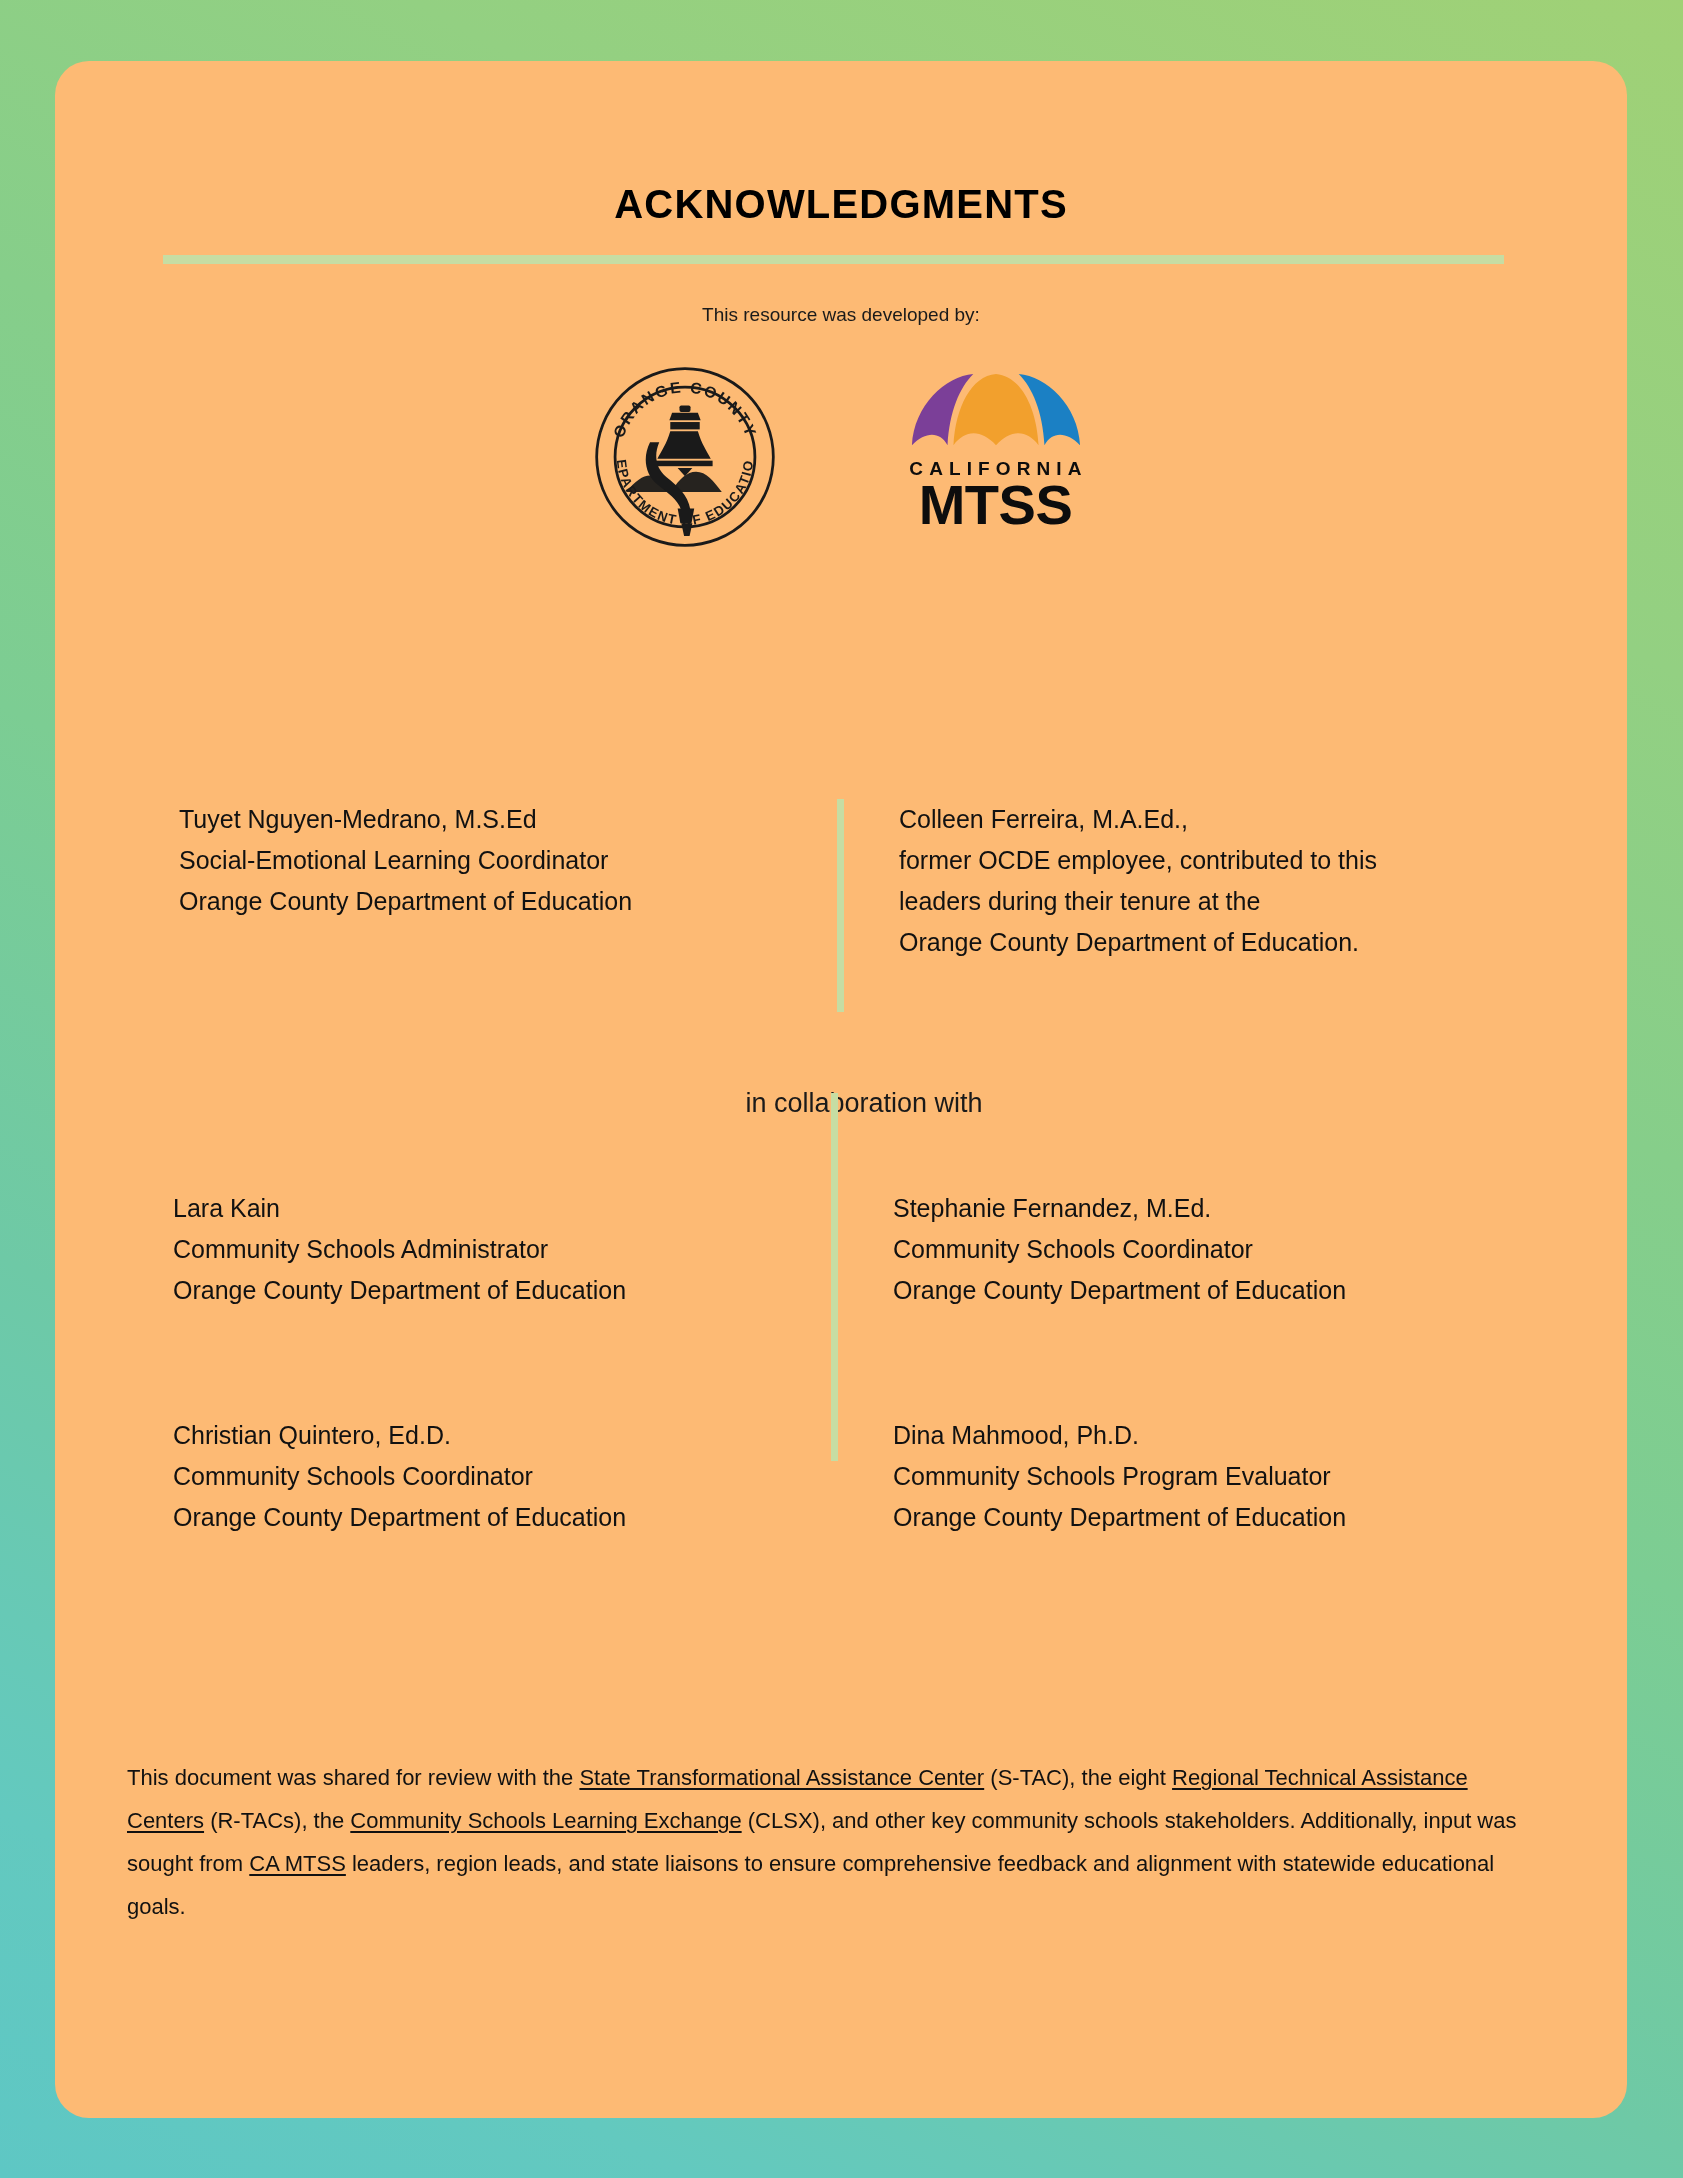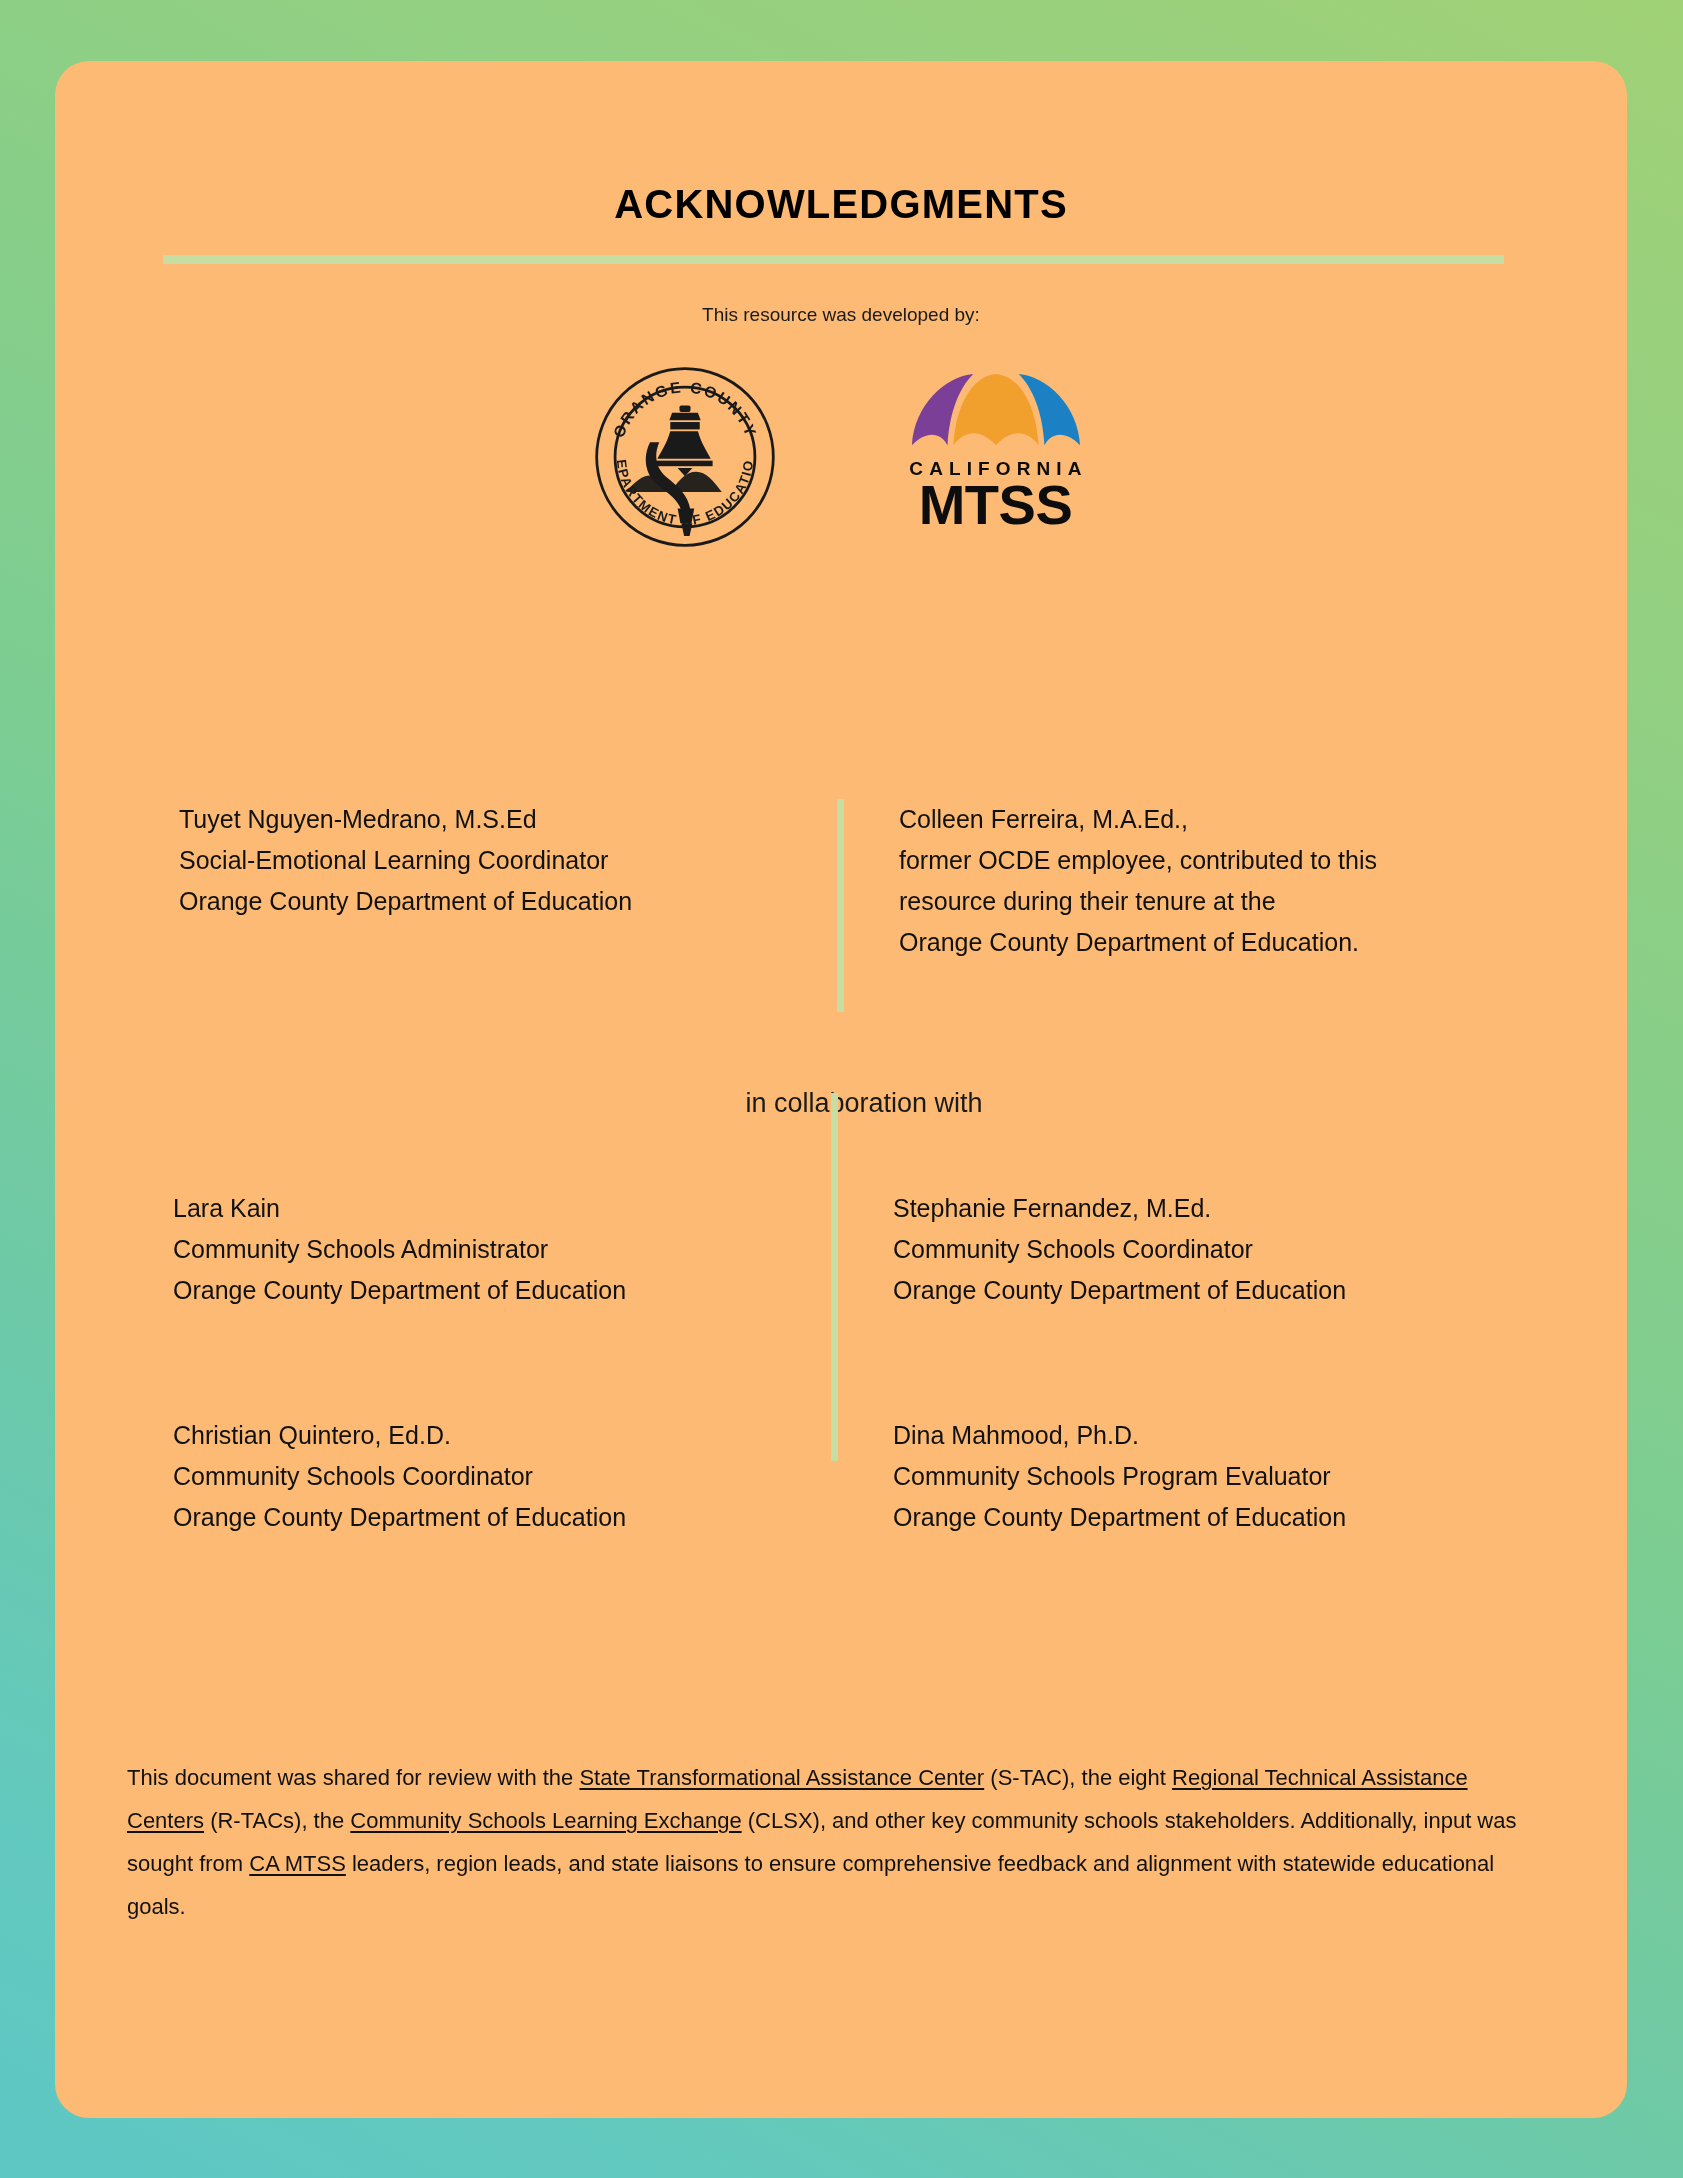--- a/index.html
+++ b/index.html
@@ -282,21 +282,21 @@
 
       <div class="credit-col credit-left">
         <div class="credit-line">Tuyet Nguyen-Medrano, M.S.Ed</div>
         <div class="credit-line">Social-Emotional Learning Coordinator</div>
         <div class="credit-line">Orange County Department of Education</div>
       </div>
 
       <div class="credit-col credit-right">
         <div class="credit-line">Colleen Ferreira, M.A.Ed.,</div>
         <div class="credit-line">former OCDE employee, contributed to this</div>
-        <div class="credit-line">resource during their tenure at the</div>
+        <div class="credit-line">leaders during their tenure at the</div>
         <div class="credit-line">Orange County Department of Education.</div>
       </div>
     </div>
 
     <div class="collab-label">in collaboration with</div>
 
     <div class="credits-collab">
       <div class="divider-v divider-collab"></div>
 
       <div class="credit-col credit-left collab-row-1">

